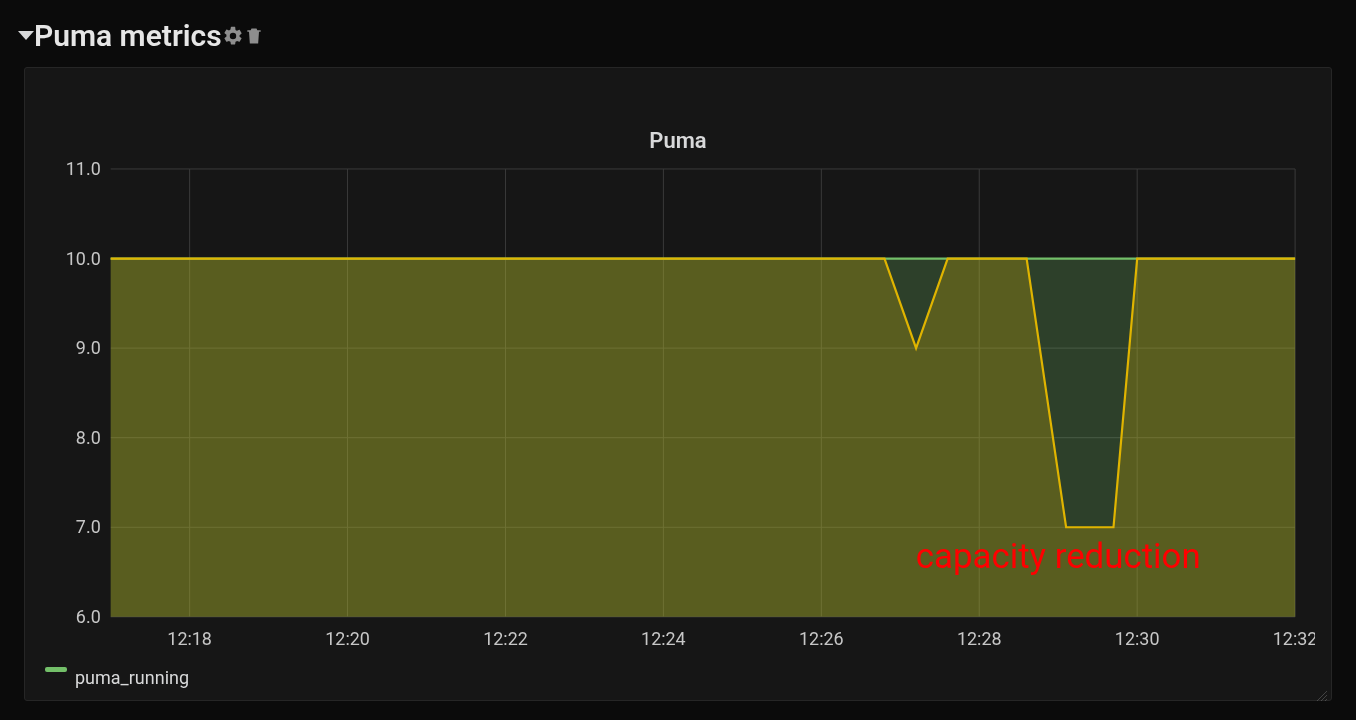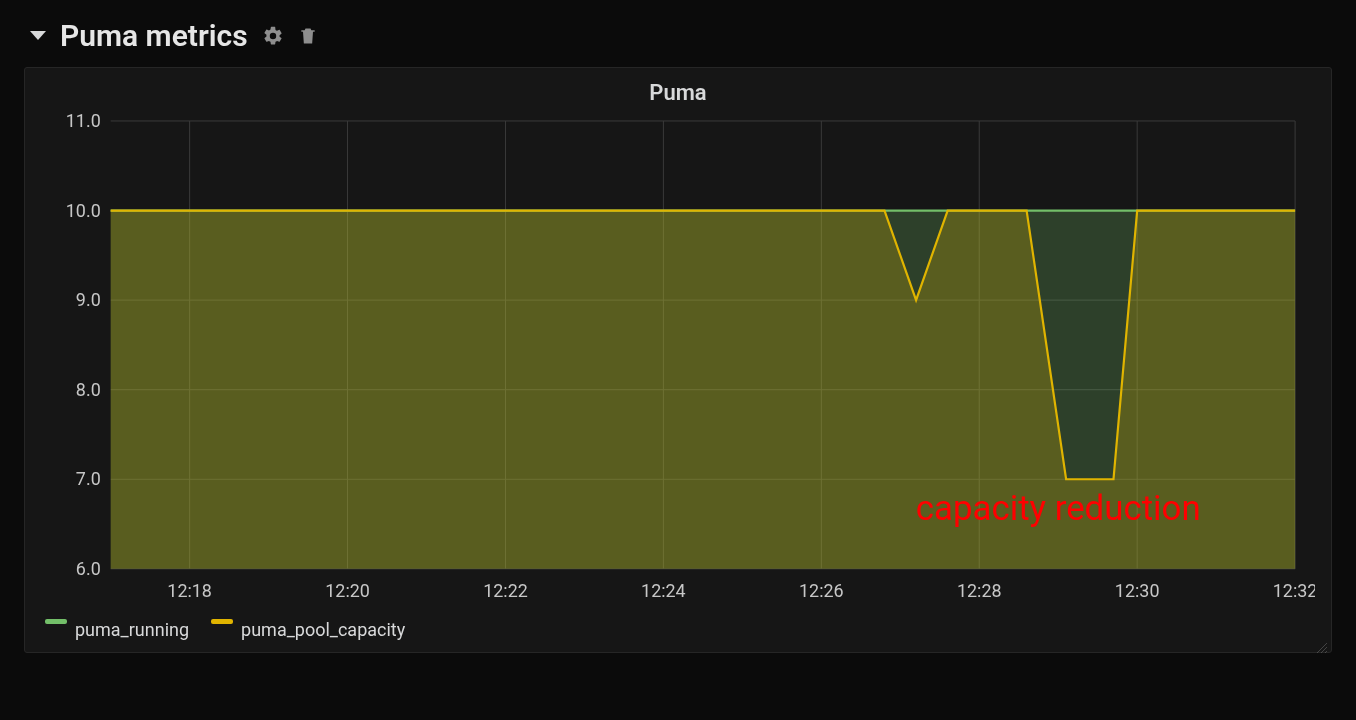--- a/index.html
+++ b/index.html
@@ -7,22 +7,21 @@
     background: #0b0b0b;
     font-family: -apple-system, BlinkMacSystemFont, "Segoe UI", Roboto, Helvetica, Arial, sans-serif;
     color: #d8d9da;
     width: 1356px;
     height: 720px;
     overflow: hidden;
   }
   .panel-header {
     display: flex;
     align-items: center;
-    gap: 14px;
-    padding: 18px 30px 14px 30px;
+    padding: 18px 30px 14px 18px;
   }
   .chevron {
     width: 0; height: 0;
     border-left: 8px solid transparent;
     border-right: 8px solid transparent;
     border-top: 9px solid #d8d9da;
     cursor: pointer;
   }
   .panel-title {
     font-size: 30px;
@@ -42,20 +41,21 @@
     border-radius: 3px;
     padding: 12px 16px 8px 16px;
     position: relative;
   }
   .chart-title {
     text-align: center;
     font-size: 22px;
     font-weight: 600;
     color: #d8d9da;
     margin-bottom: 6px;
+    margin-top: 48px;
   }
   .chart-wrap {
     position: relative;
     width: 100%;
   }
   svg.chart { display: block; width: 100%; height: auto; }
   .legend {
     display: flex;
     gap: 22px;
     padding: 10px 4px 4px 4px;
@@ -153,23 +153,19 @@
           <text x="1260" y="488" text-anchor="middle">12:32</text>
         </g>
         <text class="annotation" x="1022" y="410.5" text-anchor="middle" fill="#ff0000">capacity reduction</text>
       </svg>
   </div>
   <div class="legend">
     <div class="legend-item">
       <span class="legend-swatch" id="swatch-0" style="background: rgb(115, 191, 105);"></span>
       <span>puma_running</span>
     </div>
-    <div class="legend-item">
-      <span class="legend-swatch" id="swatch-1" style="background: rgb(224, 180, 0);"></span>
-      <span>puma_pool_capacity</span>
-    </div>
   </div>
   <div class="resize-handle">
     <svg width="10" height="10" viewBox="0 0 10 10">
         <path d="M0 10 L10 0 M4 10 L10 4 M8 10 L10 8" stroke="#888" stroke-width="1"></path>
       </svg>
   </div>
 </div>
 
 </body></html>

